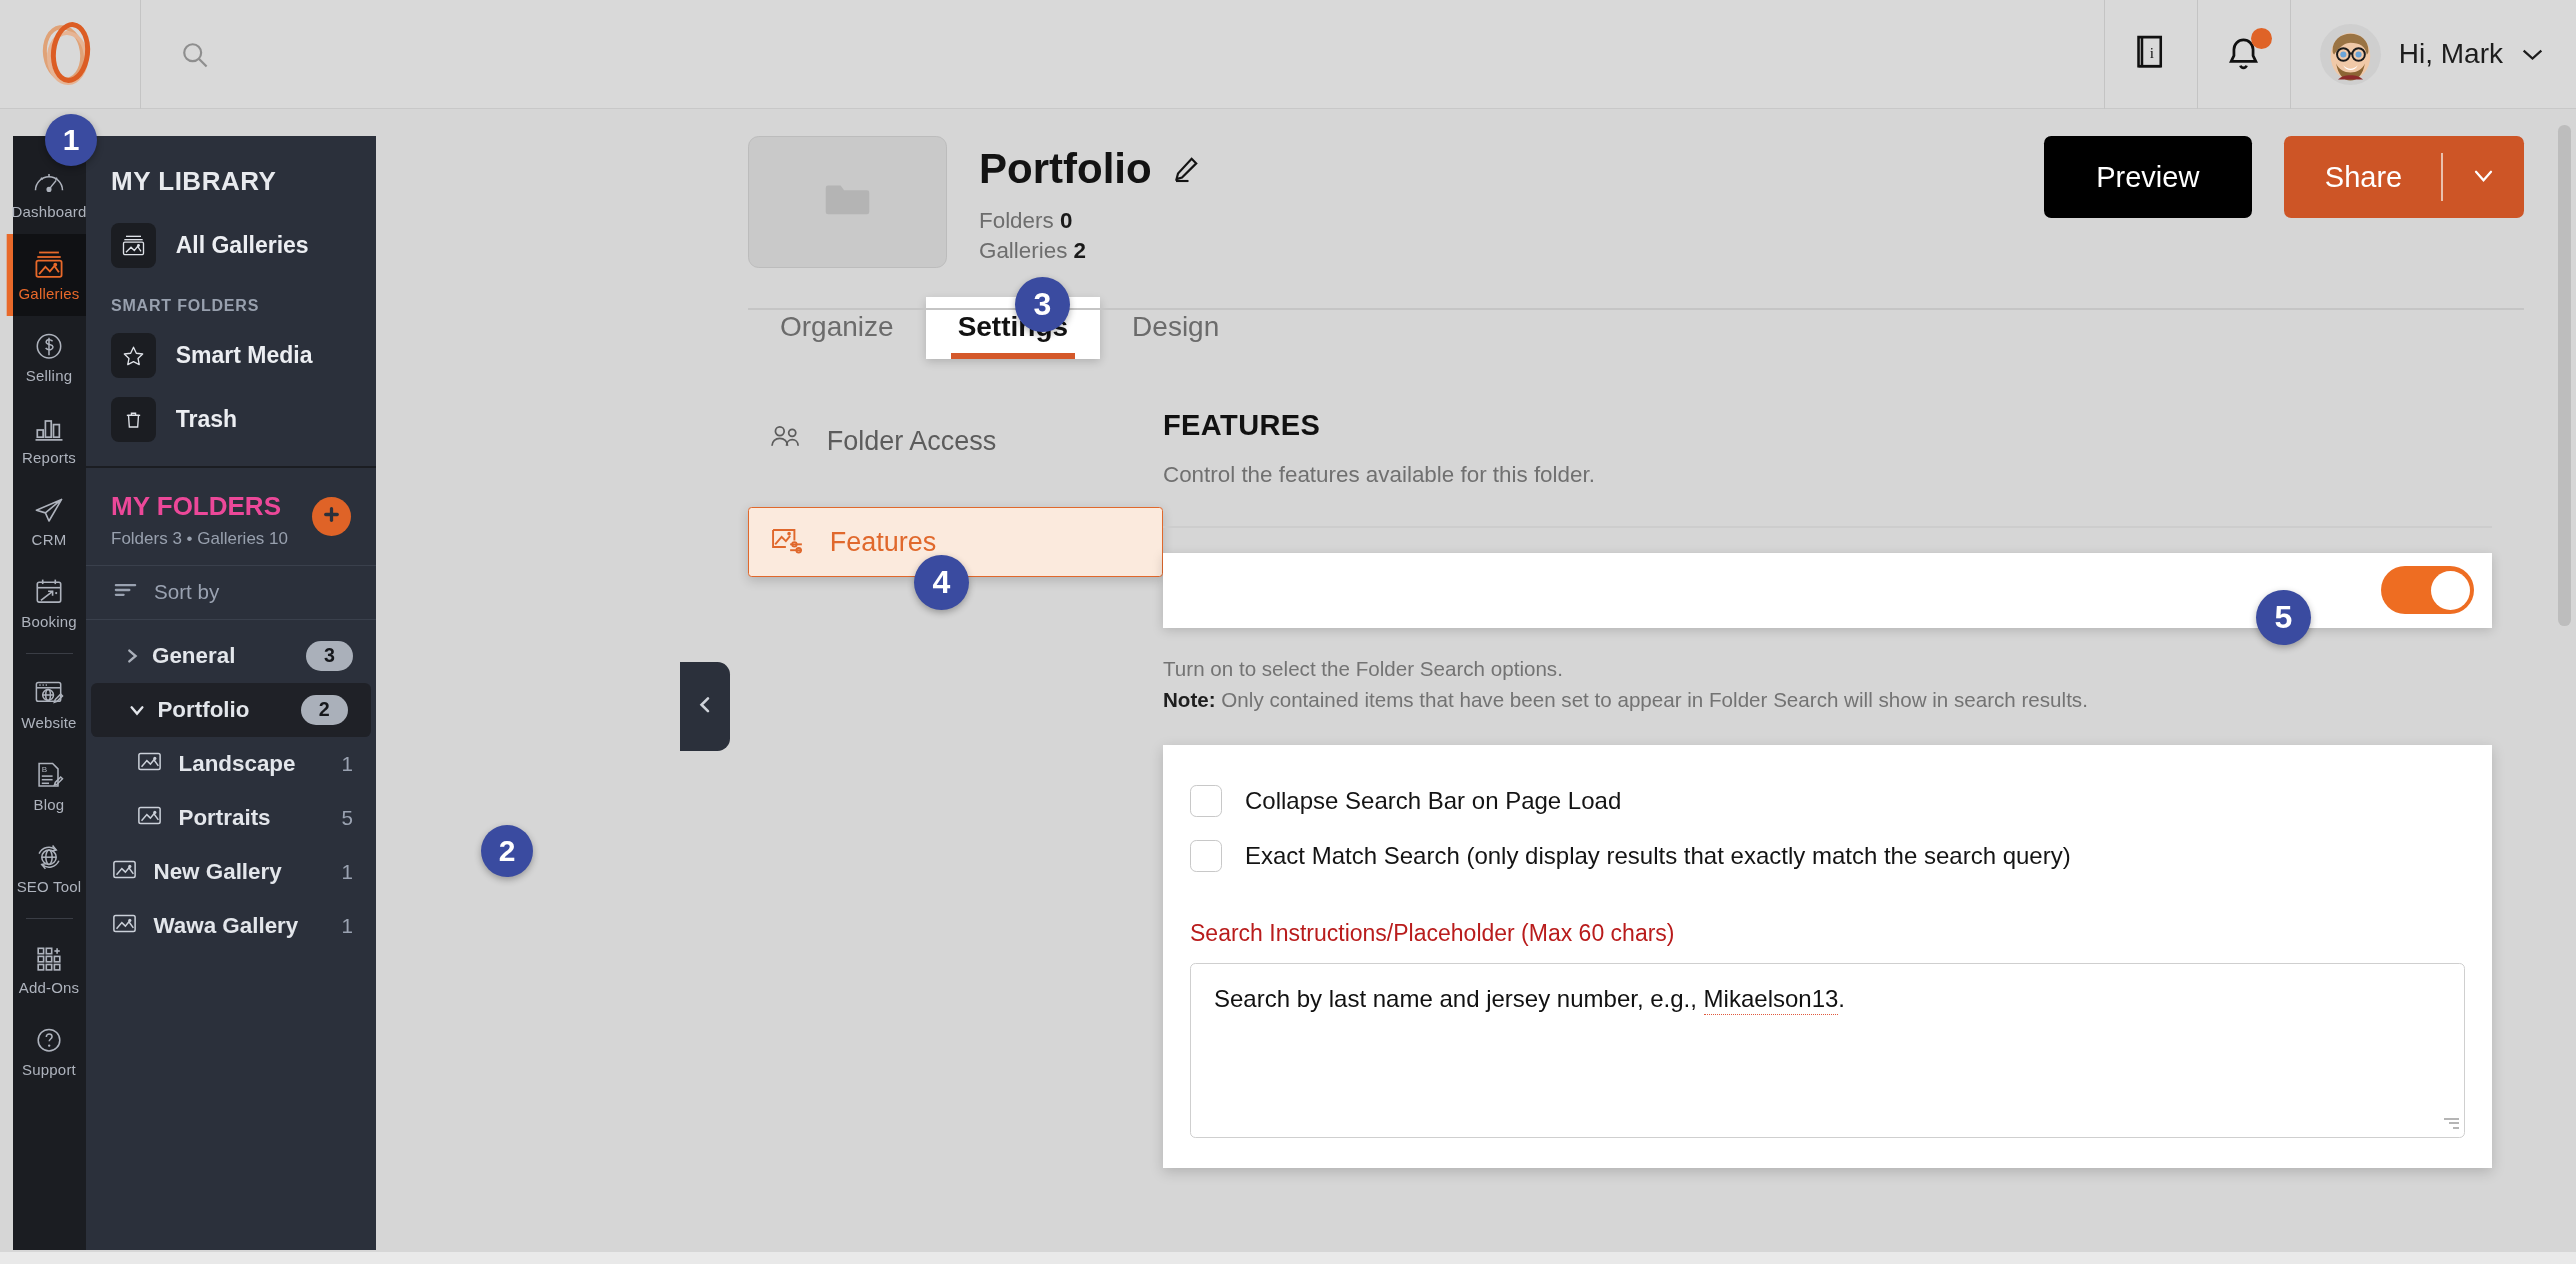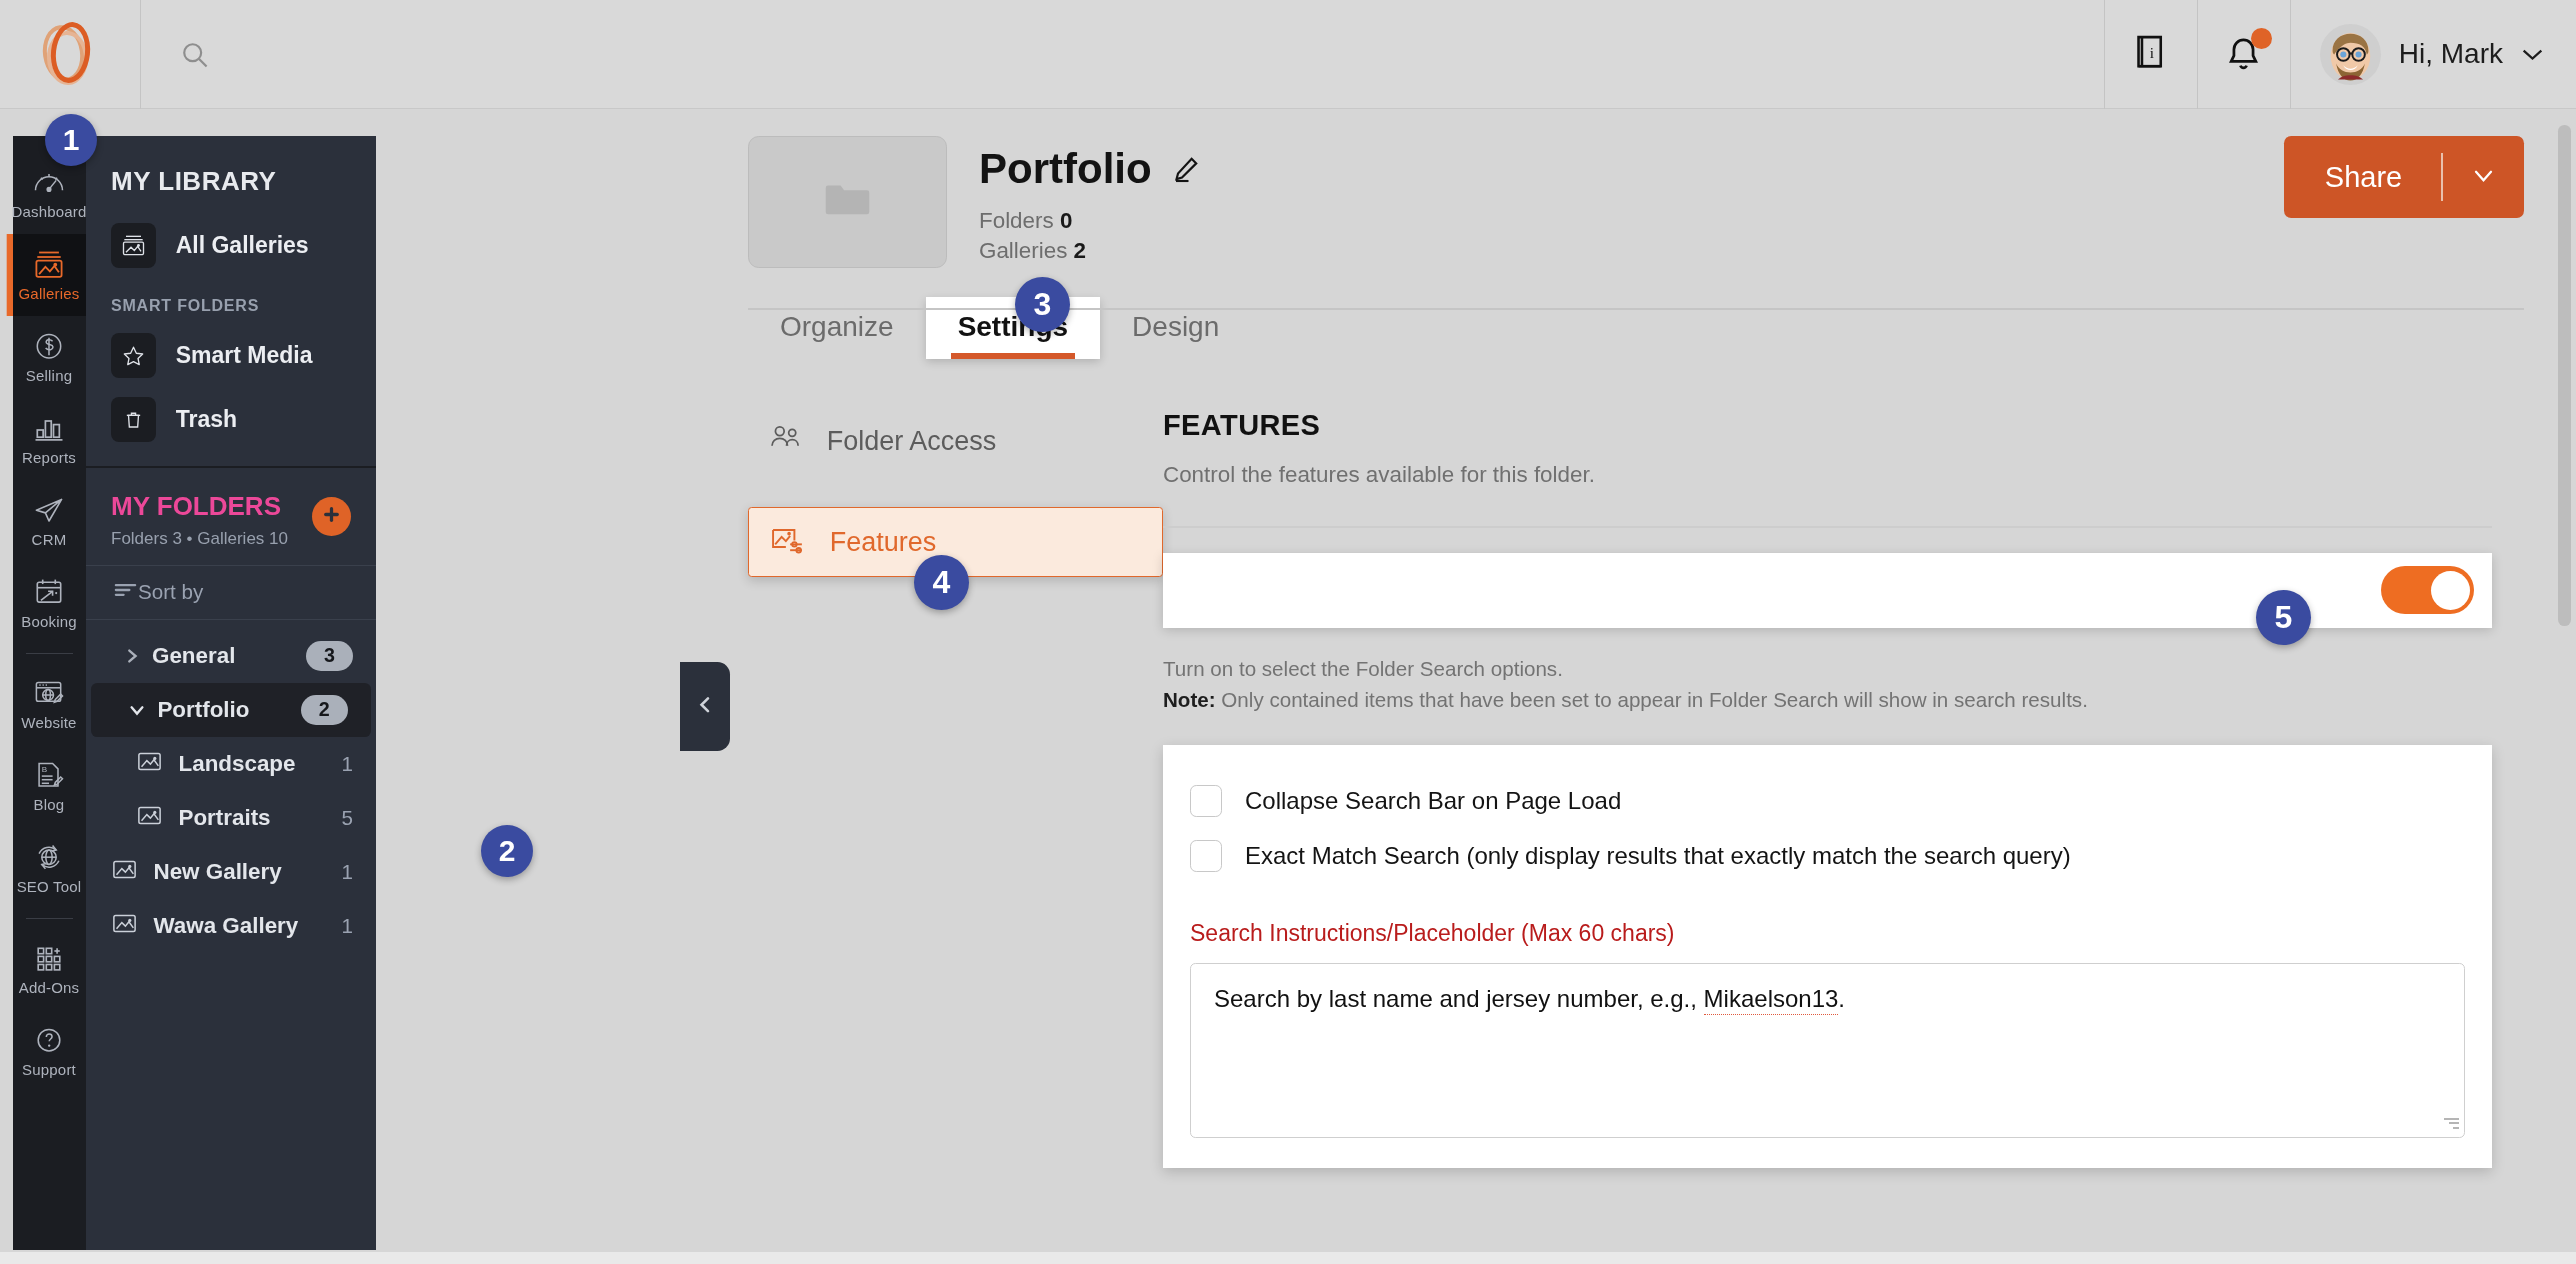--- a/index.html
+++ b/index.html
@@ -97,21 +97,21 @@
   .folders-head { padding: 23px 0 16px 25px; position: relative; }
   .folders-head .t { font-size: 26px; font-weight: 700; color: #ec4899; }
   .folders-head .s { font-size: 17px; color: #98a0ae; margin-top: 7.2px; }
   .add-btn {
     position: absolute; right: 25px; top: 29px; width: 39px; height: 39px;
     border-radius: 50%; background: #df6327; display: flex; align-items: center; justify-content: center;
     border: 0; cursor: pointer;
   }
   .sortbar {
     height: 55px; border-top: 0.9px solid #3a404c; border-bottom: 0.9px solid #3a404c;
-    display: flex; align-items: center; padding-left: 27px; color: #9aa2b1; font-size: 20.6px;
+    display: flex; align-items: center; gap: 16px; padding-left: 27px; color: #9aa2b1; font-size: 20.6px;
   }
   .tree { padding-top: 9px; }
   .tree-row {
     height: 54px; display: flex; align-items: center; position: relative;
     padding-right: 23px; color: #e3e6eb;
   }
   .tree-row.sel { background: #1f2127; border-radius: 6.3px; margin: 0 5.4px; }
   .tree-row .twisty { width: 41px; display: flex; justify-content: center; align-items: center; flex: 0 0 auto; }
   .tree-row .name { font-size: 22.4px; font-weight: 700; }
   .tree-row .name.plain { font-weight: 700; text-align: right; }
@@ -727,20 +727,21 @@
               <i></i>
               <i></i>
             </span>
         </div>
       </div>
     </div>
   </div>
 </div>
 
 <div class="head-actions">
+  <button class="btn-preview">Preview</button>
   <div class="btn-share">
     <span class="lbl">Share</span>
     <span class="divider"></span>
     <span class="arrow">
       <span>
         <svg viewBox="0 0 24 16" width="23" height="15" fill="none" stroke="#fff" stroke-width="2.4" stroke-linecap="round">
           <polyline points="4,4 12,13 20,4"></polyline>
         </svg>
       </span>
     </span>

